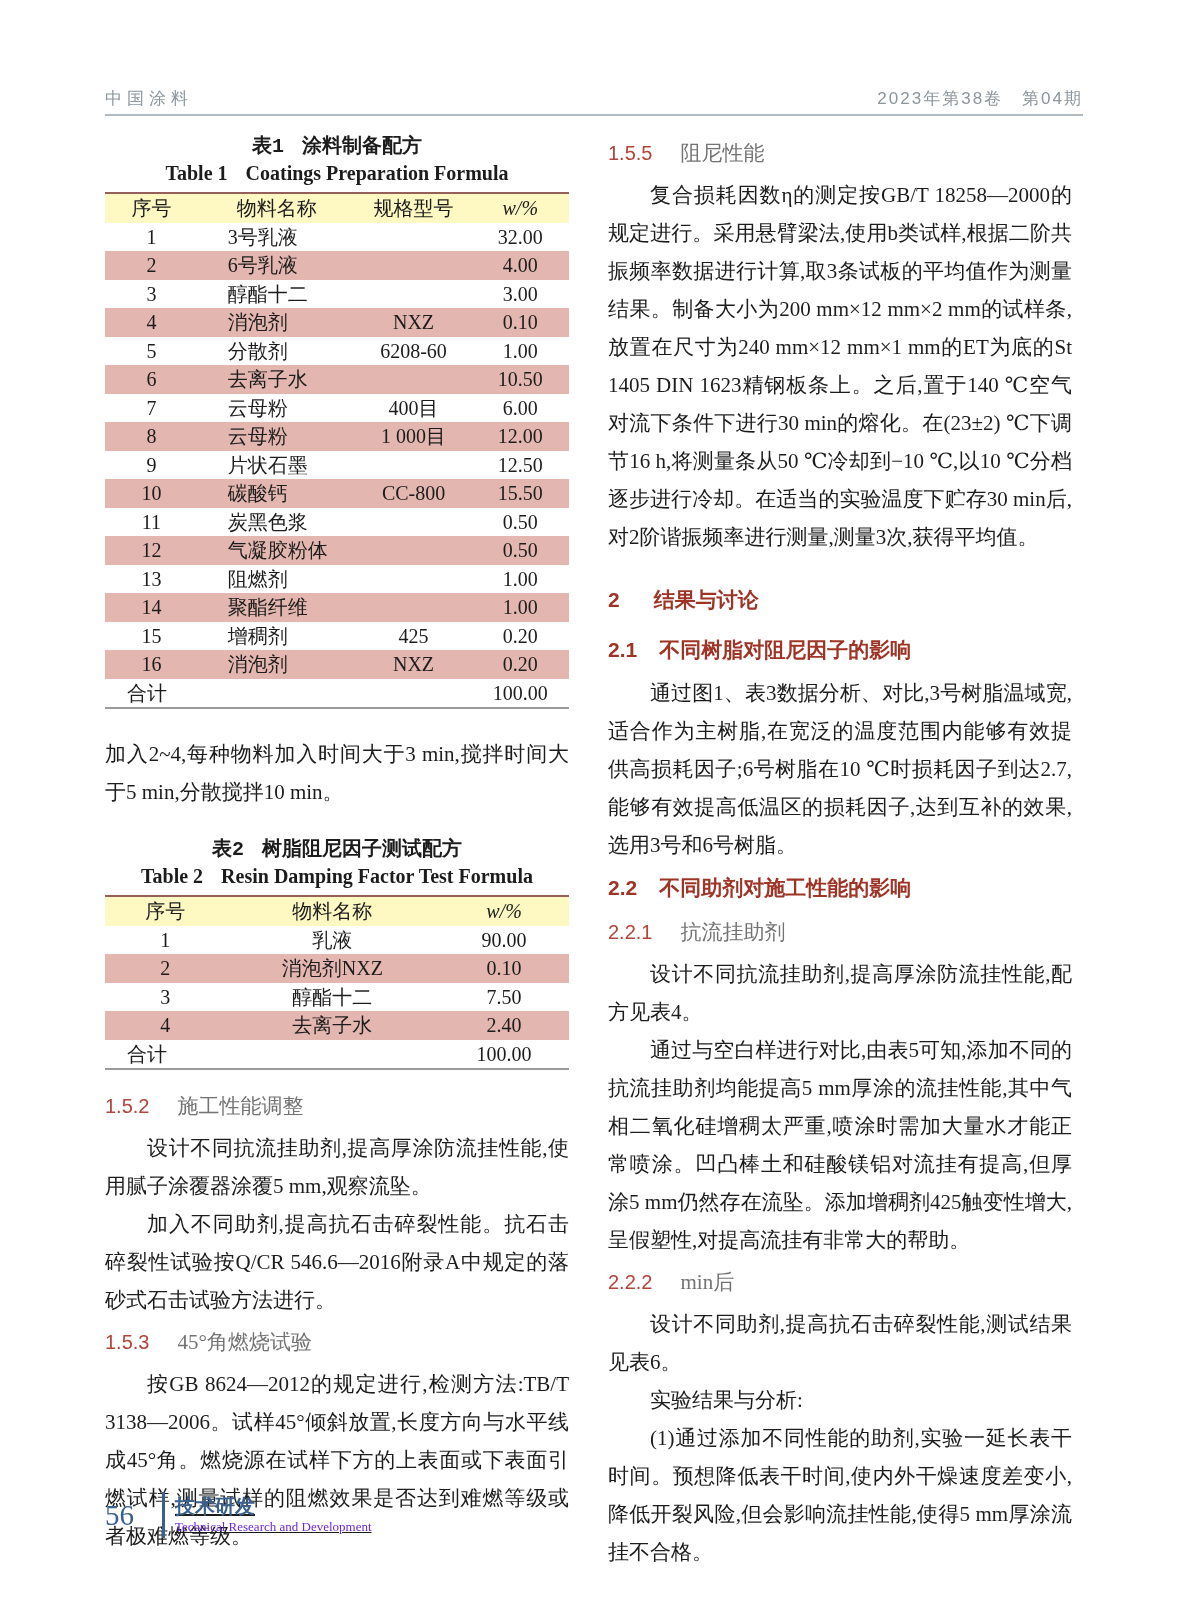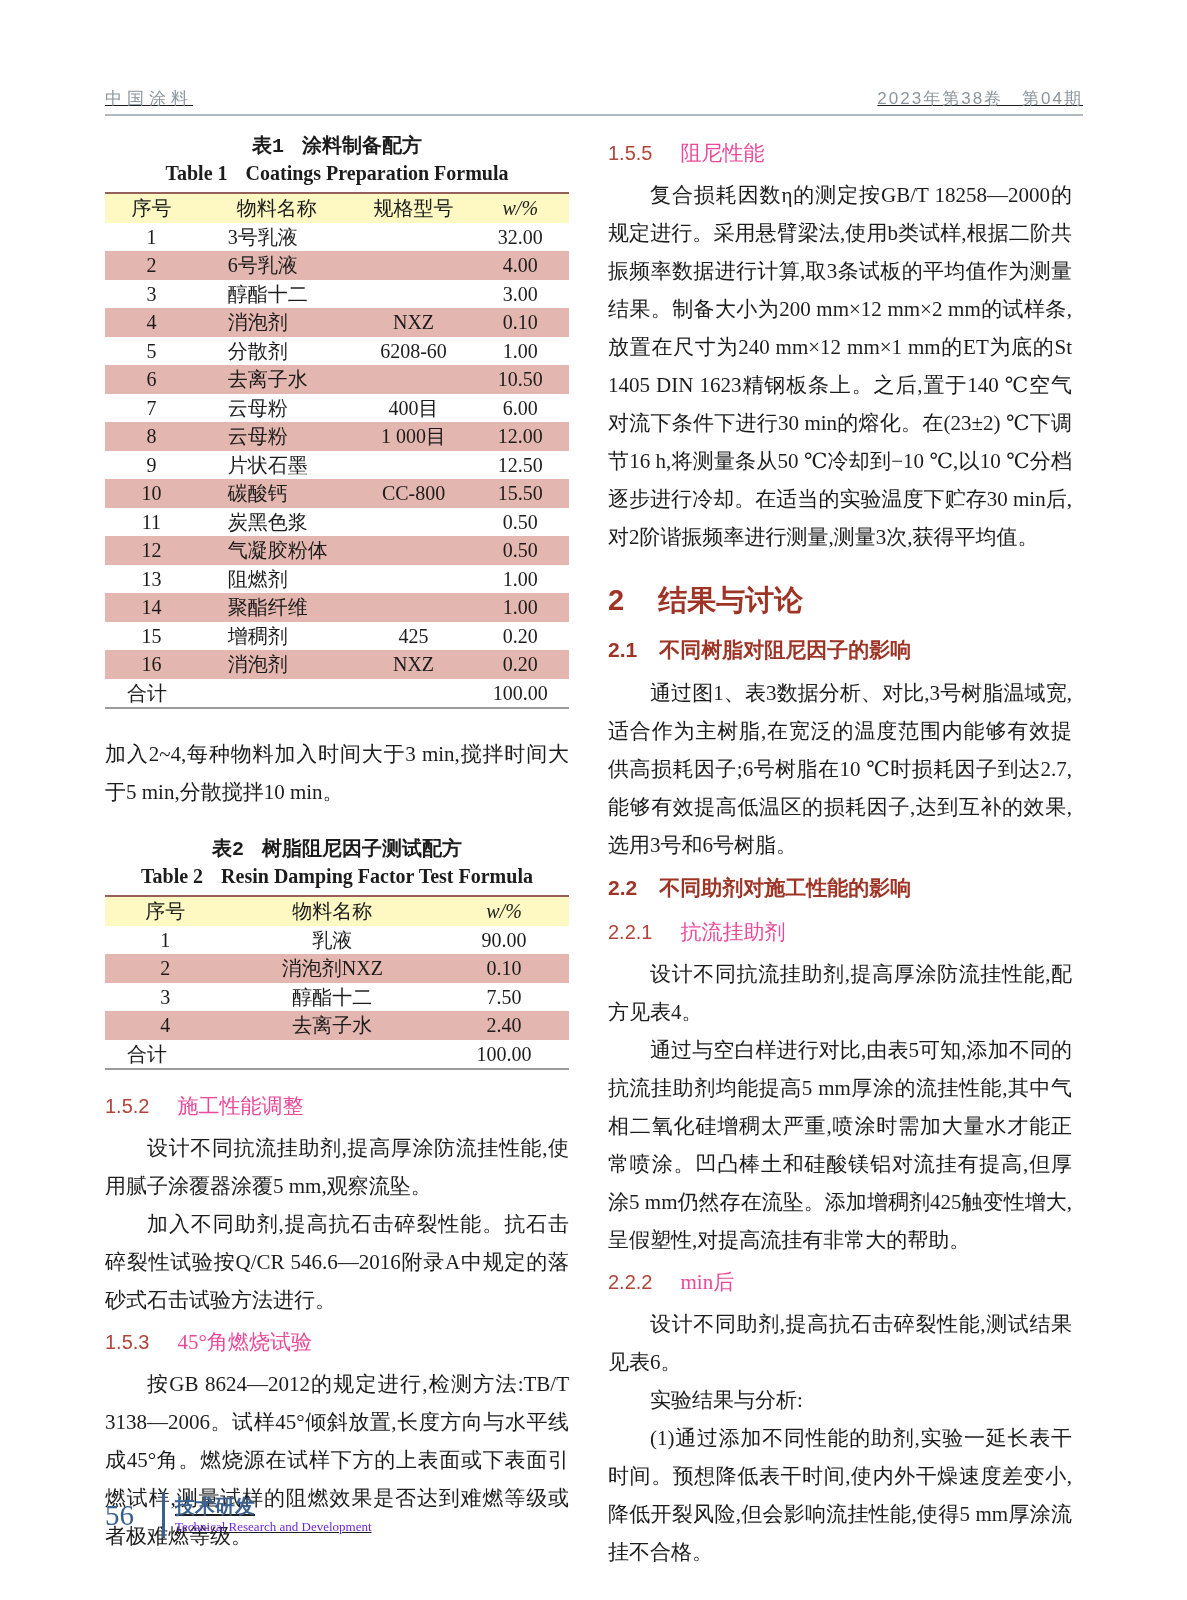--- a/index.html
+++ b/index.html
@@ -6,21 +6,21 @@
   .page {
     position:relative; width:1187px; height:1600px; background:#ffffff;
     font-family:"Liberation Serif","DejaVu Serif",serif; color:#1c1c1c;
     overflow:hidden; margin:0 auto;
   }
   
   .page-header {
     position:absolute; left:105px; top:84px; width:978px; height:32px;
     border-bottom:2px solid #b3babf;
     display:flex; justify-content:space-between; align-items:flex-end;
-    padding-bottom:4px; box-sizing:border-box;text-decoration:underline;
+    padding-bottom:4px; box-sizing:border-box;
   }
   .journal-name { font-family:"Liberation Sans","DejaVu Sans",sans-serif;
     font-size:17px; color:#8b959c; letter-spacing:5px; }
   .issue-info { font-family:"Liberation Sans","DejaVu Sans",sans-serif;
     font-size:17px; color:#8b959c; letter-spacing:2px; }
 
   
   .col { position:absolute; top:130px; width:464px; font-size:21px; line-height:38px; }
   .col-left  { left:105px; }
   .col-right { left:608px; }
@@ -48,23 +48,23 @@
   .t1 .c4 { width:21%; text-align:center; }
   
   .t2 .c1 { width:26%; text-align:center; }
   .t2 .c2 { width:46%; text-align:center; }
   .t2 .c3 { width:28%; text-align:center; }
   .total-label { text-align:left !important; padding-left:22px; box-sizing:border-box; }
 
   
   .subsec { margin:3px 0; font-size:21px; font-weight:normal; line-height:40px; }
   .subsec .num { font-family:"Liberation Sans","DejaVu Sans",sans-serif; color:#b2443a; margin-right:28px; font-size:20px; }
-  .subsec .ttl { color:#ec4899; }
+  .subsec .ttl { color:#737373; }
   .sec1 { margin:22px 0 8px; font-family:"Liberation Sans","DejaVu Sans",sans-serif;
-    font-weight:bold; color:#9e3426; font-size:29px; line-height:44px; }
+    font-weight:bold; color:#9e3426; font-size:21px; line-height:44px; }
   .sec1 .num { margin-right:34px; }
   .sec2 { margin:4px 0; font-family:"Liberation Sans","DejaVu Sans",sans-serif;
     font-weight:bold; color:#9e3426; font-size:21px; line-height:40px; }
   .sec2 .num { margin-right:22px; }
 
   .mt-lg { margin-top:26px; }
   .mt-md { margin-top:16px; }
 
   
   .page-footer { position:absolute; left:105px; top:1492px; display:flex; align-items:center; }

